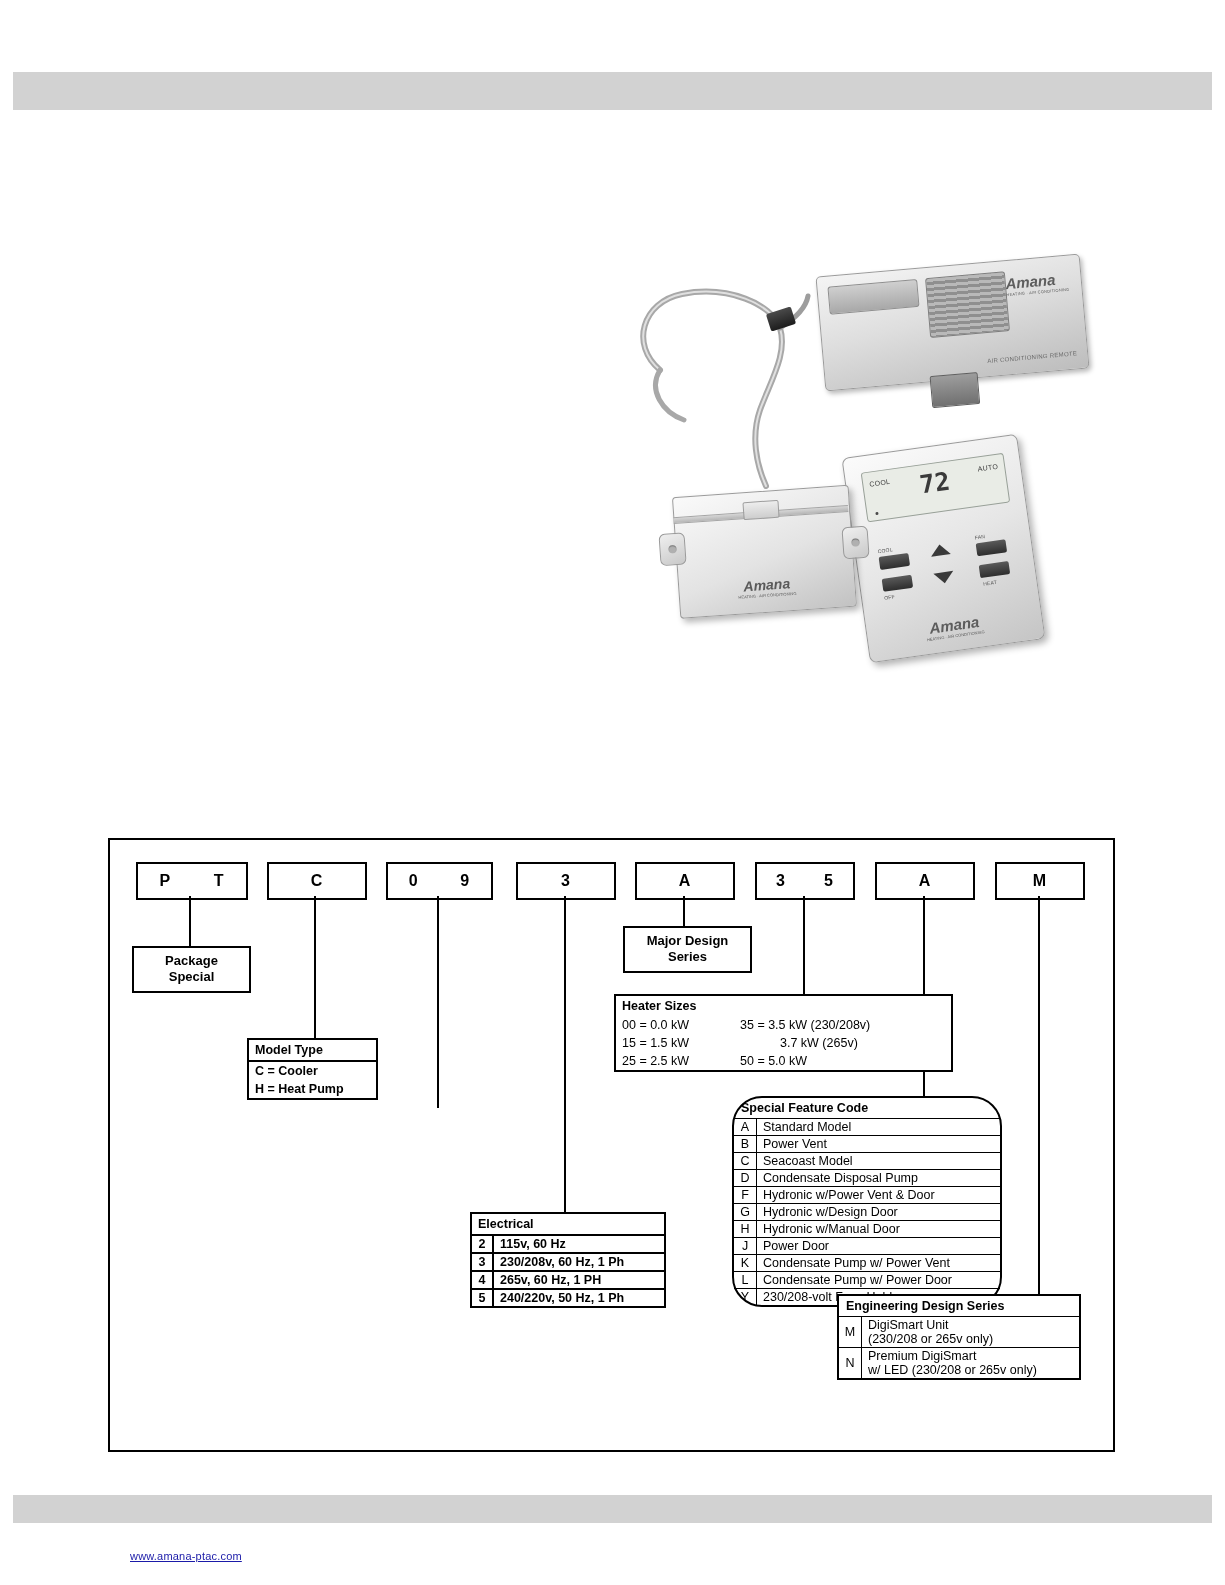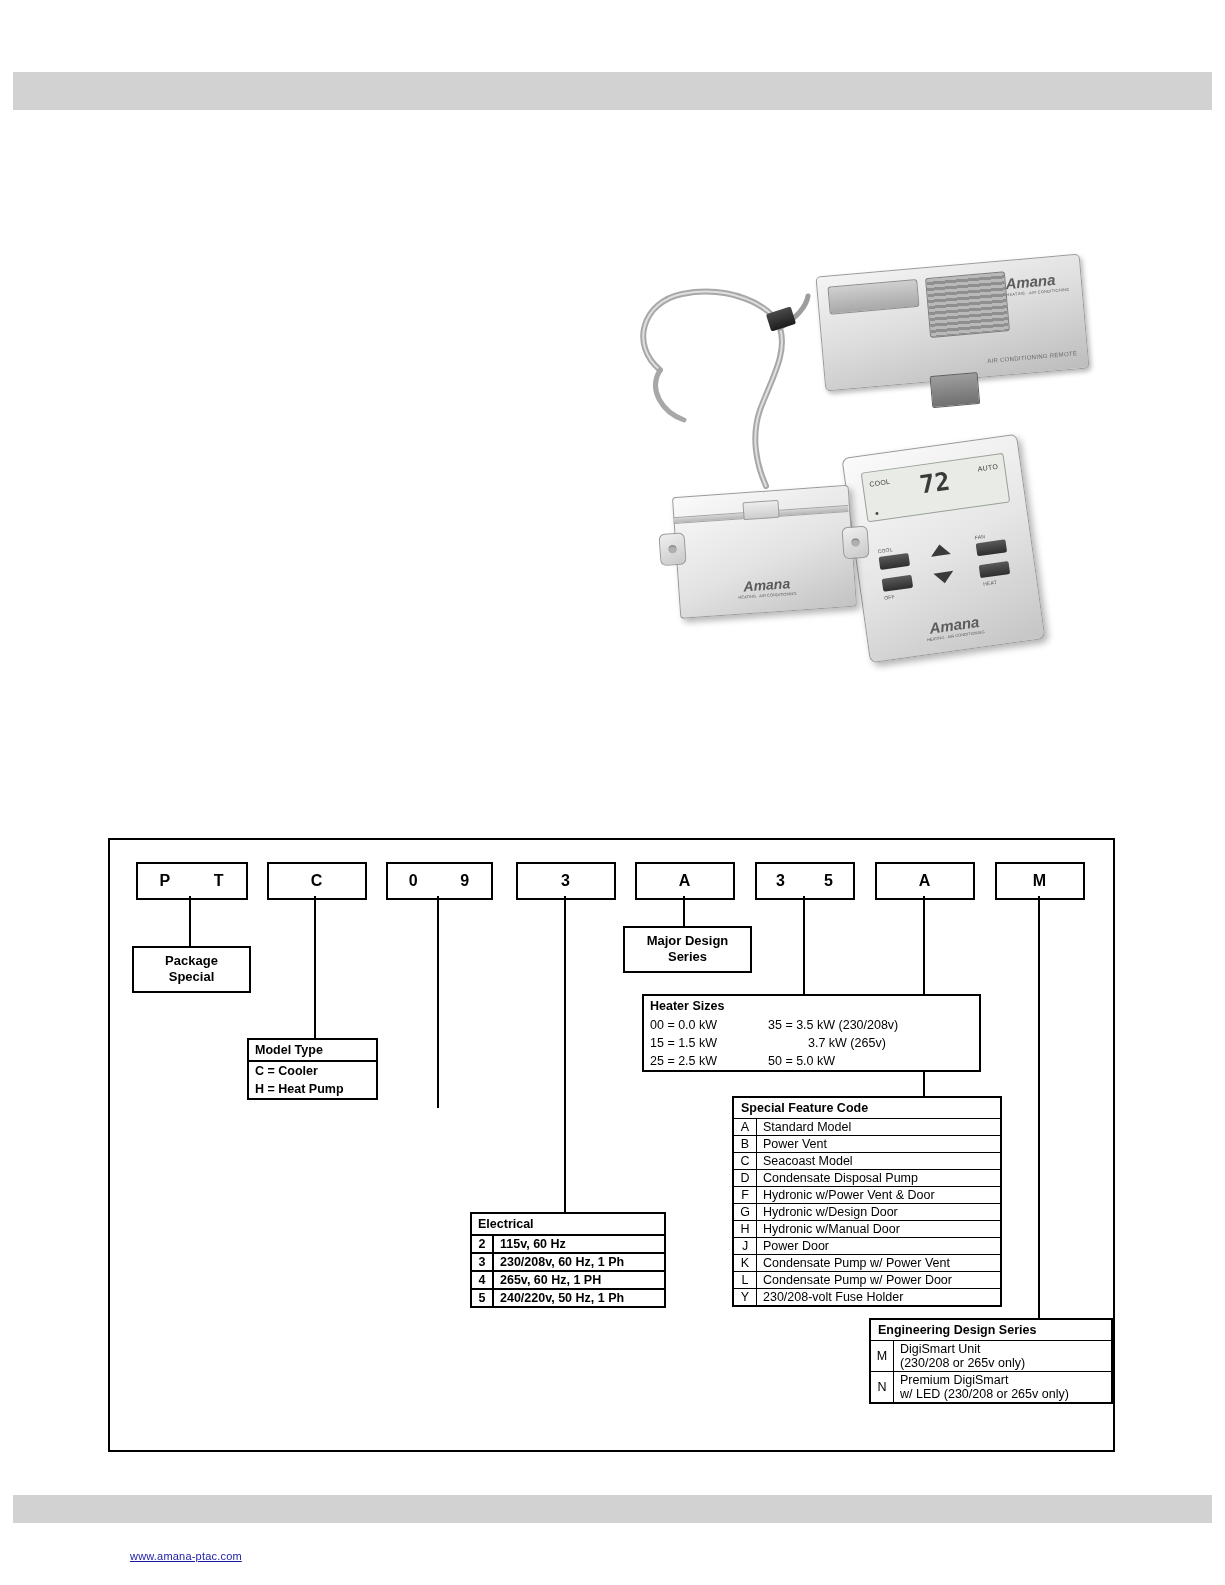--- a/index.html
+++ b/index.html
@@ -570,37 +570,37 @@
       <div class="rk">5</div>
       <div class="rv">240/220v, 50 Hz, 1 Ph</div>
     </div>
   </div>
 
   <div class="center-title" style="left:513px; top:86px; width:113px;">
     <div>Major Design</div>
     <div>Series</div>
   </div>
 
-  <div class="callout" style="left:532px; top:154px; width:335px;">
+  <div class="callout" style="left:504px; top:154px; width:335px;">
     <div class="title noline">Heater Sizes</div>
     <div class="row">
       <span class="c1" style="width:96px;">00 = 0.0 kW</span>
       <span class="c2">35 = 3.5 kW (230/208v)</span>
     </div>
     <div class="row">
       <span class="c1" style="width:96px;">15 = 1.5 kW</span>
       <span class="c2" style="margin-left:62px;">3.7 kW (265v)</span>
     </div>
     <div class="row">
       <span class="c1" style="width:96px;">25 = 2.5 kW</span>
       <span class="c2">50 = 5.0 kW</span>
     </div>
   </div>
 
-  <div class="table-callout" style="left:622px; top:256px; width:266px;">
+  <div class="table-callout" style="left:622px; top:256px; width:266px;border-radius:30px;">
     <div class="thead">Special Feature Code</div>
     <div class="trow">
       <div class="tk">A</div>
       <div class="tv">Standard Model</div>
     </div>
     <div class="trow">
       <div class="tk">B</div>
       <div class="tv">Power Vent</div>
     </div>
     <div class="trow">
@@ -634,21 +634,21 @@
     <div class="trow">
       <div class="tk">L</div>
       <div class="tv">Condensate Pump w/ Power Door</div>
     </div>
     <div class="trow">
       <div class="tk">Y</div>
       <div class="tv">230/208-volt Fuse Holder</div>
     </div>
   </div>
 
-  <div class="table-callout" style="left:727px; top:478px; width:240px;margin-left:32px;">
+  <div class="table-callout" style="left:727px; top:454px; width:240px;">
     <div class="thead">Engineering Design Series</div>
     <div class="trow">
       <div class="tk" style="display:flex;align-items:center;justify-content:center;">M</div>
       <div class="tv">
         <div>DigiSmart Unit</div>
         <div>(230/208 or 265v only)</div>
       </div>
     </div>
     <div class="trow">
       <div class="tk" style="display:flex;align-items:center;justify-content:center;">N</div>

